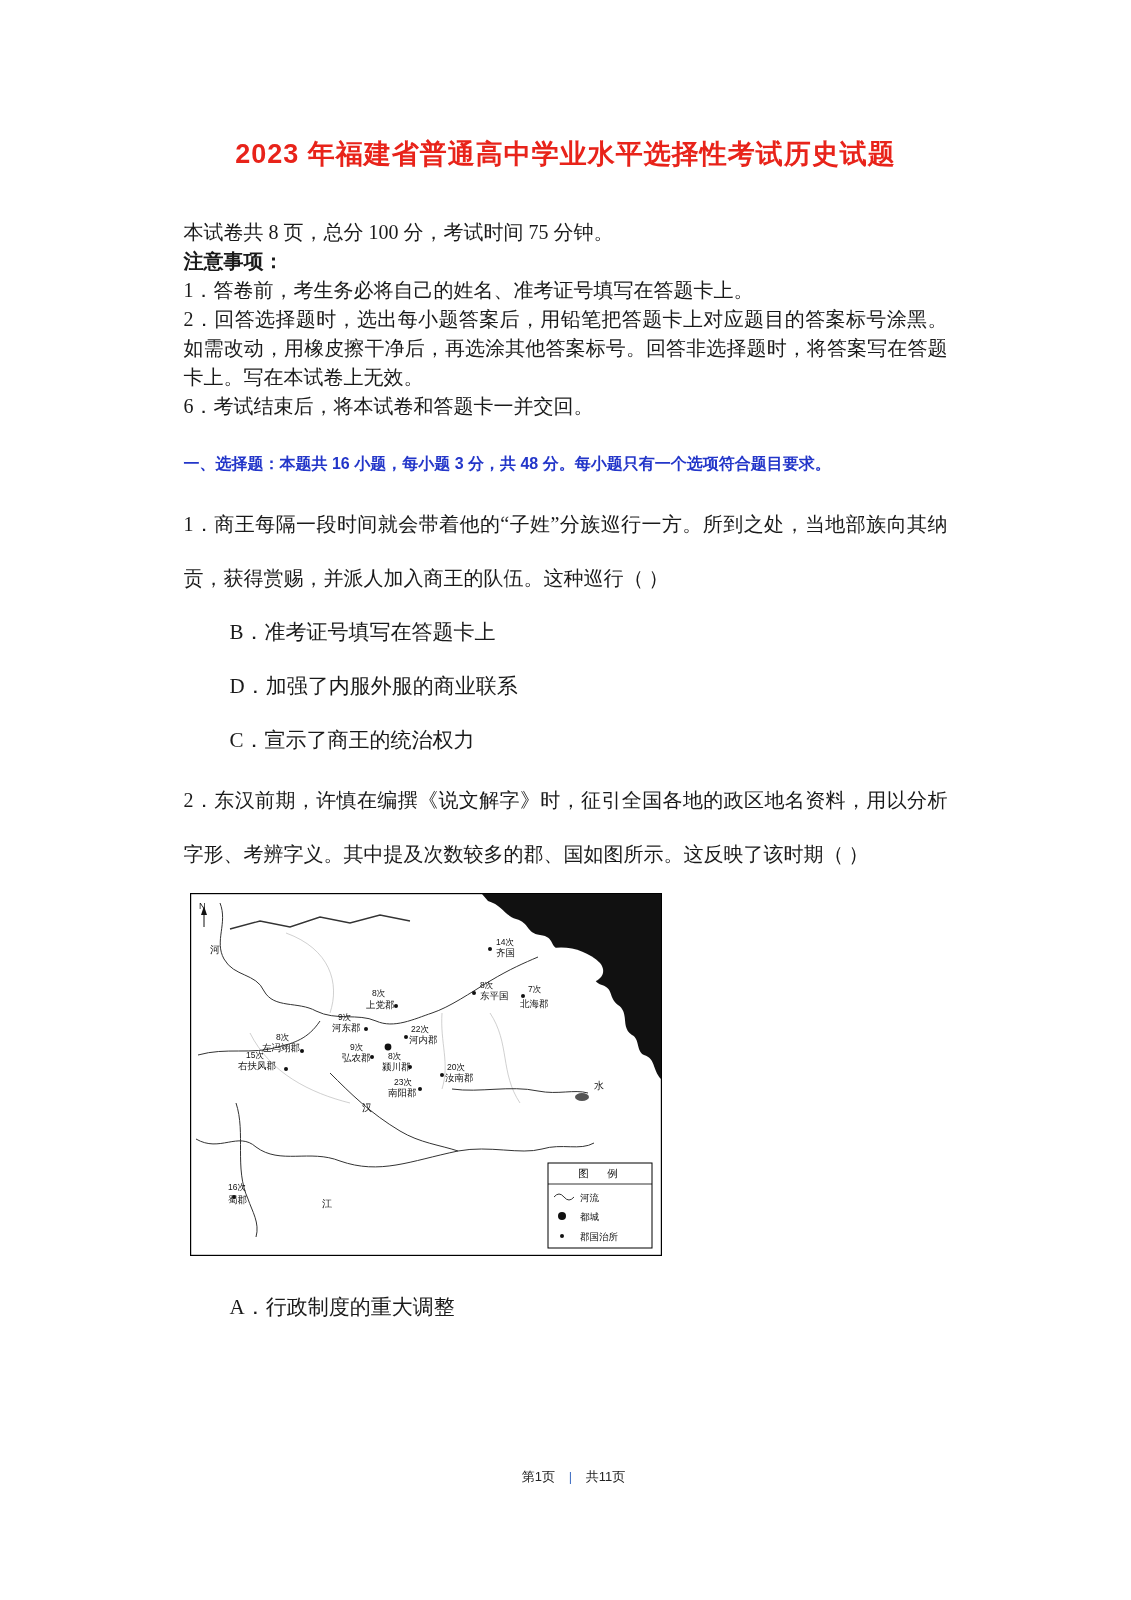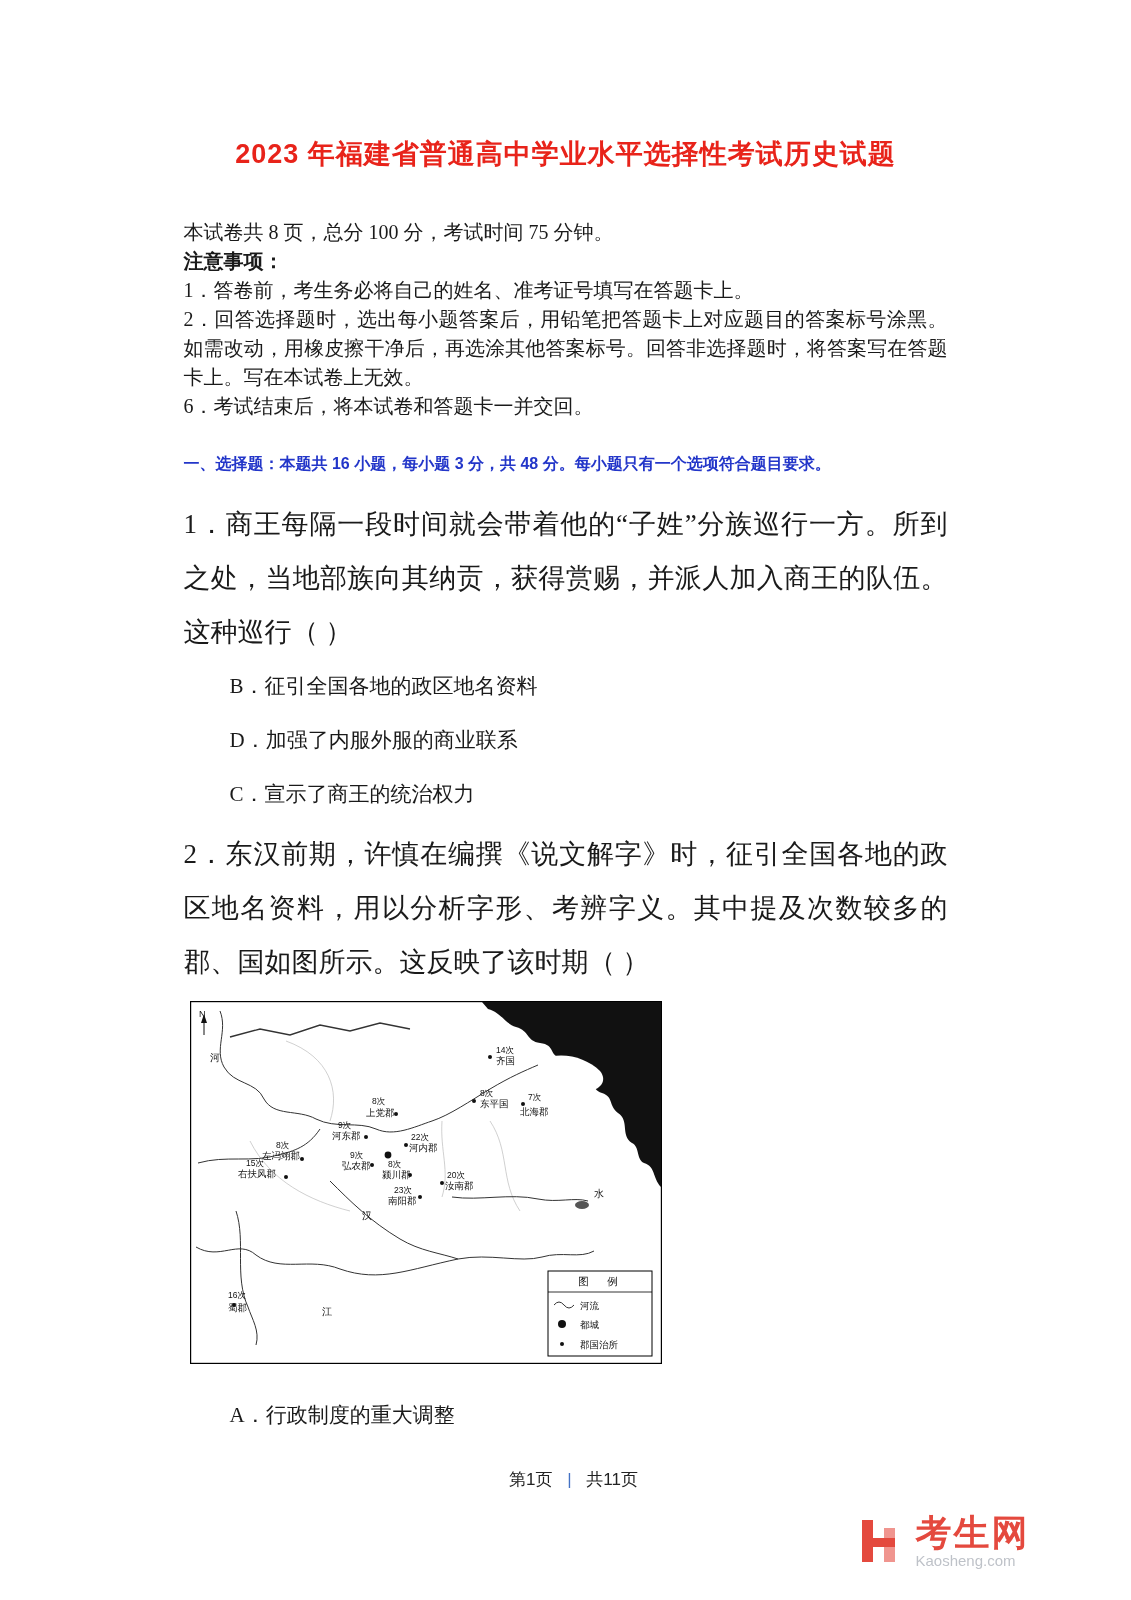--- a/index.html
+++ b/index.html
@@ -30,21 +30,21 @@
     font-size:16px;
     line-height:54px;
     font-weight:bold;
     font-family:"Liberation Sans","DejaVu Sans",sans-serif;
     color:var(--section_blue,#2336c9);
     text-align:justify;
   }
   .question{margin:0;}
   .question .stem{
     margin:6px 0 0 0;
-    font-size:27px;
+    font-size:20px;
     line-height:54px;
     text-align:justify;
   }
   .options{margin:0;}
   .options p{
     margin:0;
     padding-left:46px;
     font-size:21px;
     line-height:54px;
   }
@@ -60,21 +60,21 @@
   .map .cnt{font-size:8.5px;}
   .map .nm{font-size:9.5px;}
   .map .rl{font-size:10px;}
   .map .lg{font-size:9.5px;}
   .map .lg-title{font-size:10.5px;letter-spacing:4px;}
   .map .dot{fill:#111;}
   .opt-after-map{margin-top:24px;}
   .footer{
     position:absolute;left:16px;right:0;top:1468px;
     text-align:center;
-    font-size:17px;color:#222;
+    font-size:13px;color:#222;
     font-family:"Liberation Sans","DejaVu Sans",sans-serif;
   }
   .footer .sep{color:var(--footer_sep_blue,#4472c4);margin:0 10px;}
   .watermark{
     position:absolute;right:18px;top:1514px;
     display:flex;align-items:center;gap:8px;
     opacity:.92;
   }
   .wm-text{display:flex;flex-direction:column;line-height:1;}
   .wm-name{
@@ -103,21 +103,21 @@
       <p>1．答卷前，考生务必将自己的姓名、准考证号填写在答题卡上。</p>
       <p>2．回答选择题时，选出每小题答案后，用铅笔把答题卡上对应题目的答案标号涂黑。如需改动，用橡皮擦干净后，再选涂其他答案标号。回答非选择题时，将答案写在答题卡上。写在本试卷上无效。</p>
       <p>6．考试结束后，将本试卷和答题卡一并交回。</p>
     </div>
 
     <h2 class="section">一、选择题：本题共 16 小题，每小题 3 分，共 48 分。每小题只有一个选项符合题目要求。</h2>
 
     <div class="question">
       <p class="stem">1．商王每隔一段时间就会带着他的“子姓”分族巡行一方。所到之处，当地部族向其纳贡，获得赏赐，并派人加入商王的队伍。这种巡行（ ）</p>
       <div class="options">
-        <p>B．征引全国各地的政区地名资料</p>
+        <p>B．准考证号填写在答题卡上</p>
         <p>D．加强了内服外服的商业联系</p>
         <p>C．宣示了商王的统治权力</p>
       </div>
     </div>
 
     <div class="question">
       <p class="stem">2．东汉前期，许慎在编撰《说文解字》时，征引全国各地的政区地名资料，用以分析字形、考辨字义。其中提及次数较多的郡、国如图所示。这反映了该时期（ ）</p>
 
       <figure class="map">
         <svg viewBox="0 0 472 363" width="472" height="363" role="img">
@@ -241,24 +241,13 @@
     </div>
 
   </div>
 
   <div class="footer">
     <span>第1页</span>
     <span class="sep">|</span>
     <span>共11页</span>
   </div>
 
-  <div class="watermark">
-    <svg width="54" height="54" viewBox="0 0 54 54">
-      <rect x="8" y="6" width="11" height="42" fill="#e23a2e"></rect>
-      <rect x="30" y="14" width="11" height="34" fill="#ef8d86"></rect>
-      <rect x="8" y="24" width="33" height="9" fill="#e23a2e"></rect>
-    </svg>
-    <div class="wm-text">
-      <span class="wm-name">考生网</span>
-      <span class="wm-domain">Kaosheng.com</span>
-    </div>
-  </div>
 </div>
 
 </body></html>

